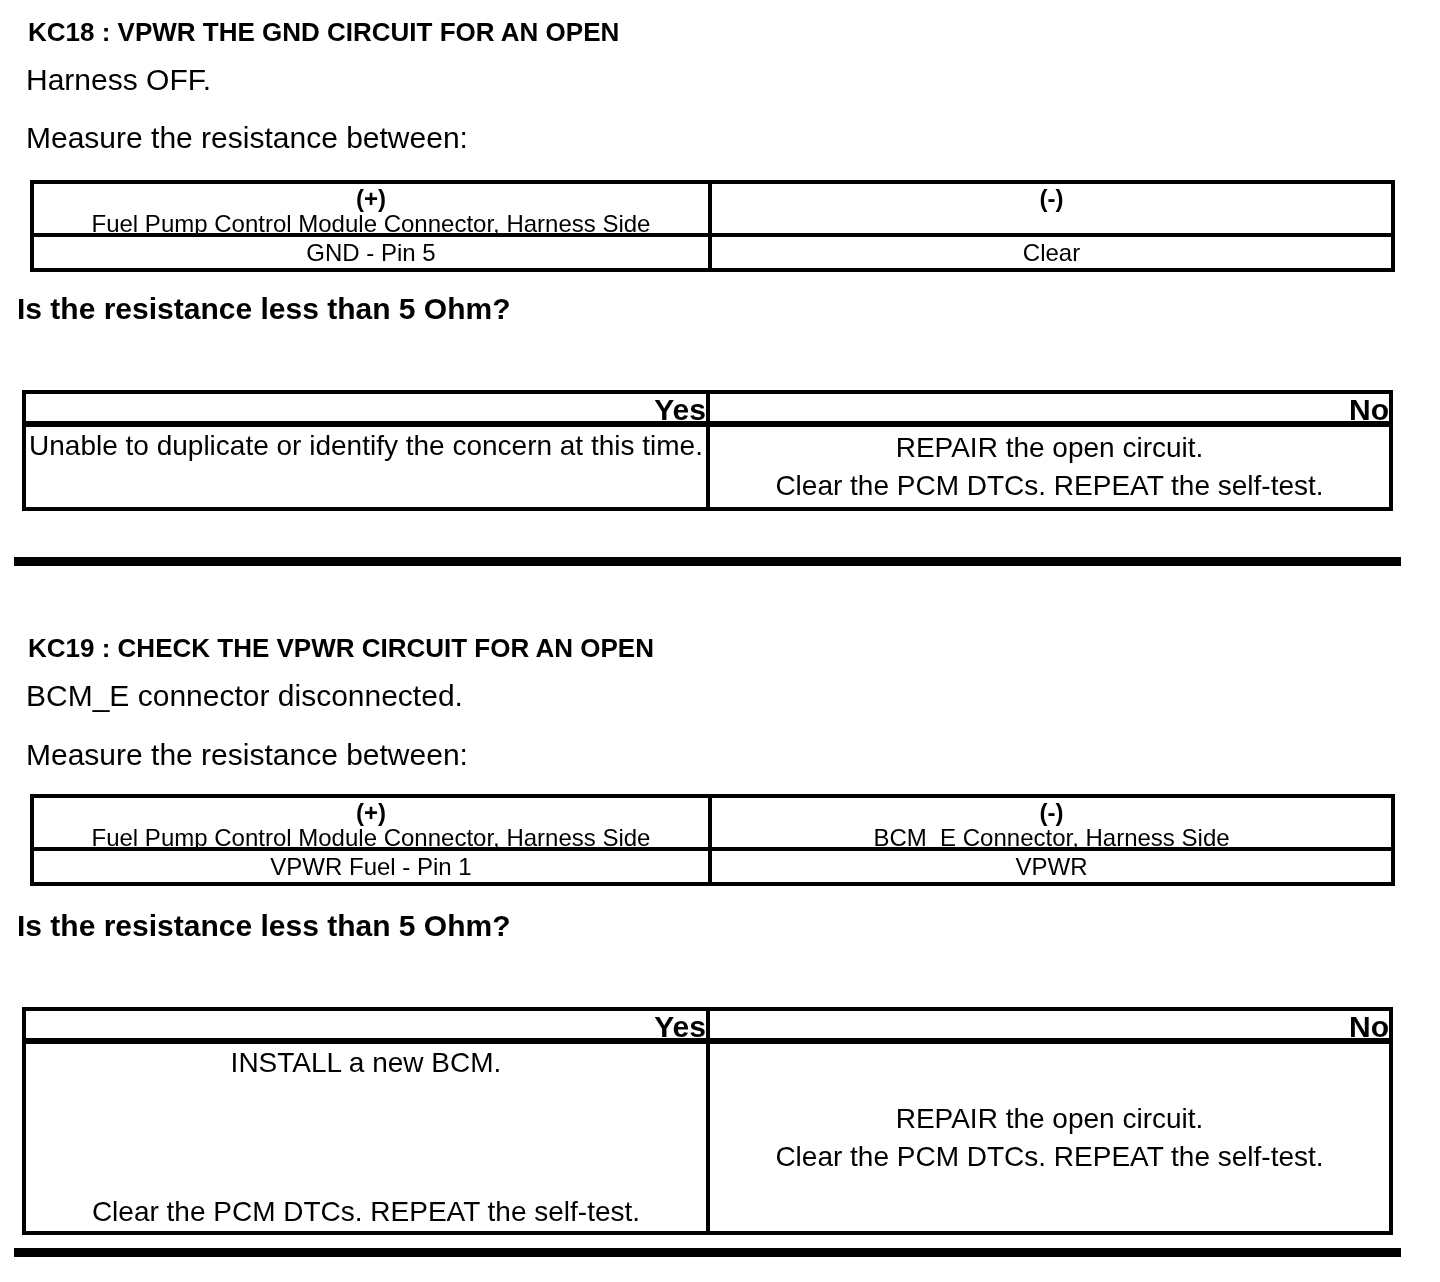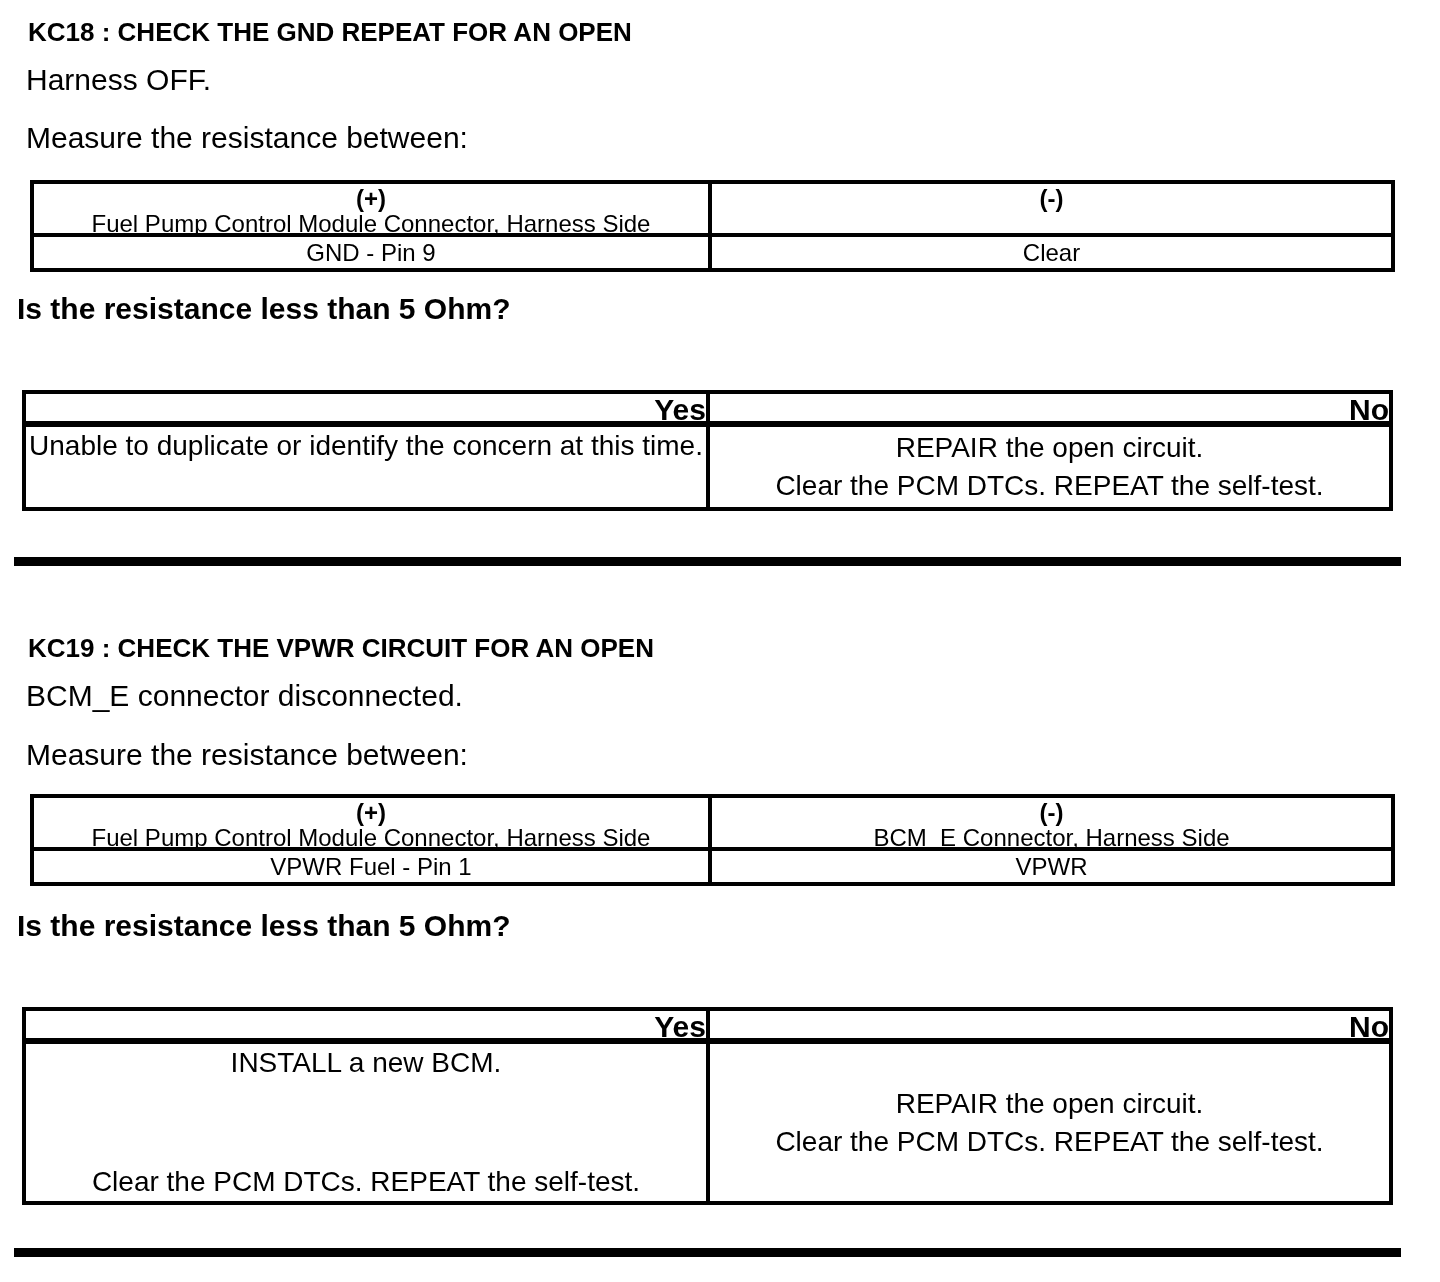--- a/index.html
+++ b/index.html
@@ -52,43 +52,43 @@
   }
   .dtable .colL { border-right: 4px solid #000; }
   .dtable .bcell {
     font-size: 28px; line-height: 38px;
     padding: 0 3px;
     display: flex; flex-direction: column; align-items: center;
   }
   .dtable .spread { justify-content: space-between; }
   .dtable .center { justify-content: center; }
   .dt1 .bcell { height: 80px; }
-  .dt2 .bcell { height: 157px; }
+  .dt2 .bcell { height: 187px; }
 
   .rule { background: #000; height: 9px; width: 1387px; }
 </style>
 </head>
 <body>
 
-<div class="abs step-title" style="left:28px; top:17px;">KC18 : CHECK THE GND REPEAT FOR AN OPEN</div>
+<div class="abs step-title" style="left:28px; top:17px;">KC18 : VPWR THE GND CIRCUIT FOR AN OPEN</div>
 
 <div class="abs body-line" style="left:26px; top:63px;">Harness OFF.</div>
 
 <div class="abs body-line" style="left:26px; top:121px;">Measure the resistance between:</div>
 
 <div class="abs mtable" style="left:30px; top:180px;">
   <div class="cell hdr colL">
     <div class="pol">(+)</div>
     <div>Fuel Pump Control Module Connector, Harness Side</div>
   </div>
   <div class="cell hdr">
     <div class="pol">(-)</div>
     <div></div>
   </div>
-  <div class="cell val colL">GND - Pin 9</div>
+  <div class="cell val colL">GND - Pin 5</div>
   <div class="cell val">Clear</div>
 </div>
 
 <div class="abs question-line" style="left:17px; top:292px;">Is the resistance less than 5 Ohm?</div>
 
 <div class="abs dtable dt1" style="left:22px; top:390px;">
   <div class="hcell colL">Yes</div>
   <div class="hcell">No</div>
   <div class="bcell colL spread">
     <div>Unable to duplicate or identify the concern at this time.</div>

